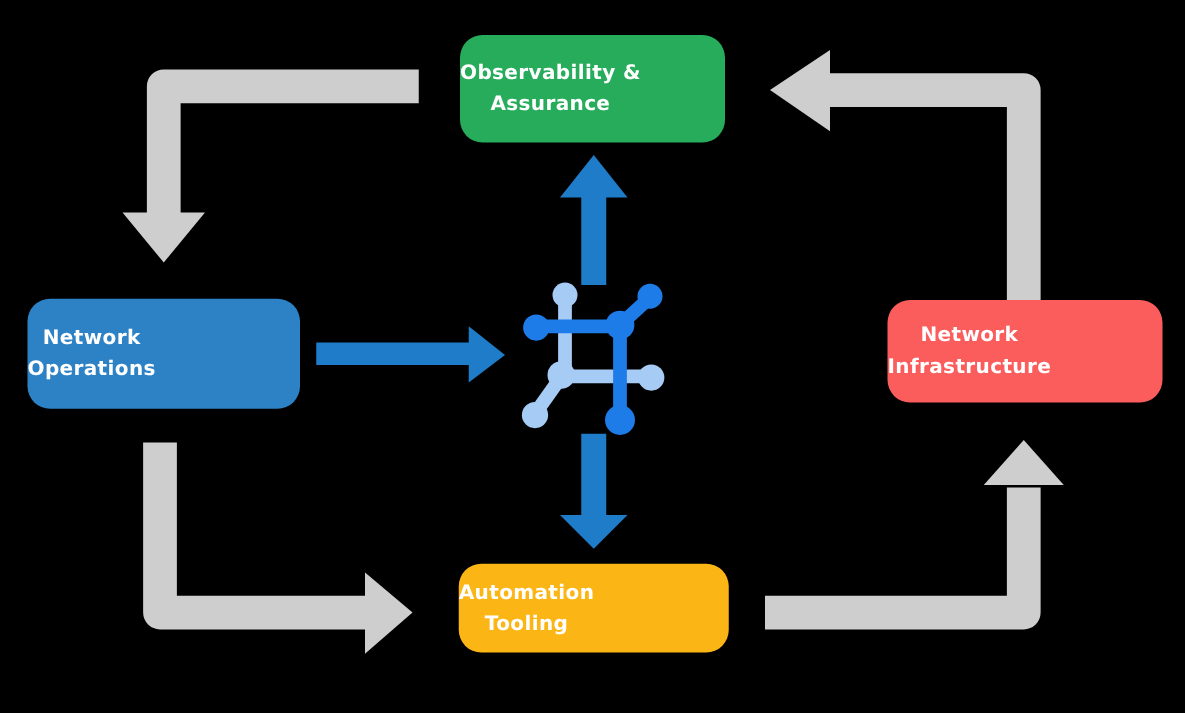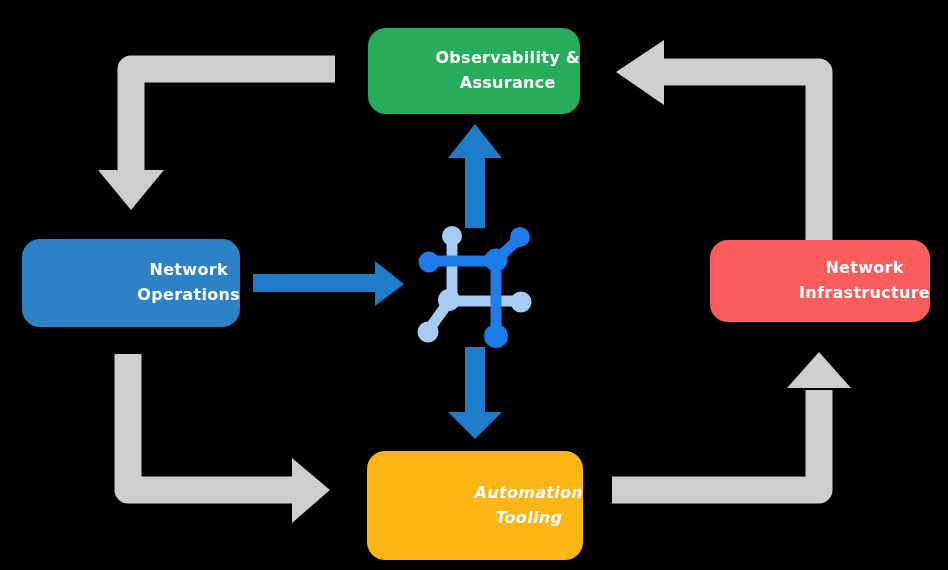--- a/index.html
+++ b/index.html
@@ -17,35 +17,35 @@
   .gray-stroke{fill:none;stroke:var(--arrow-gray,#CECECE);stroke-width:27;stroke-linejoin:round;}
   .gray-fill{fill:var(--arrow-gray,#CECECE);}
   .blue-fill{fill:var(--arrow-blue,#1E7CC8);}
   .icon-dark-line{stroke:var(--icon-blue-dark,#1E7CE8);stroke-width:11;fill:none;}
   .icon-light-line{stroke:var(--icon-blue-light,#A6CBF5);stroke-width:11;fill:none;}
   .icon-dark-dot{fill:var(--icon-blue-dark,#1E7CE8);}
   .icon-light-dot{fill:var(--icon-blue-light,#A6CBF5);}
   .node{
     position:absolute;
     border-radius:18px;
-    display:flex;align-items:center;justify-content:flex-end;
+    display:flex;align-items:center;justify-content:flex-start;
     text-align:center;
   }
   .node-label{
     color:var(--text,#fff);
     font-size:16px;
     font-weight:bold;
     letter-spacing:.3px;
     line-height:1.55;
     white-space:pre-line;
   }
   .node-observability{left:368px;top:28px;width:212px;height:86px;background:var(--node-green,#27AC5B);}
   .node-operations{left:22px;top:239px;width:218px;height:88px;background:var(--node-blue,#2C82C4);}
   .node-infrastructure{left:710px;top:240px;width:220px;height:82px;background:var(--node-red,#FB5D5D);}
-  .node-automation{left:367px;top:451px;width:216px;height:109px;background:var(--node-yellow,#FBB615);font-style:italic;}
+  .node-automation{left:367px;top:451px;width:216px;height:71px;background:var(--node-yellow,#FBB615);}
 </style>
 </head>
 <body>
 
 <div class="canvas">
 
   <svg class="arrows-layer" width="948" height="570" viewBox="0 0 948 570" xmlns="http://www.w3.org/2000/svg">
 
     <g>
       <path class="gray-stroke" d="M 335 69 L 131 69 L 131 174"></path>

